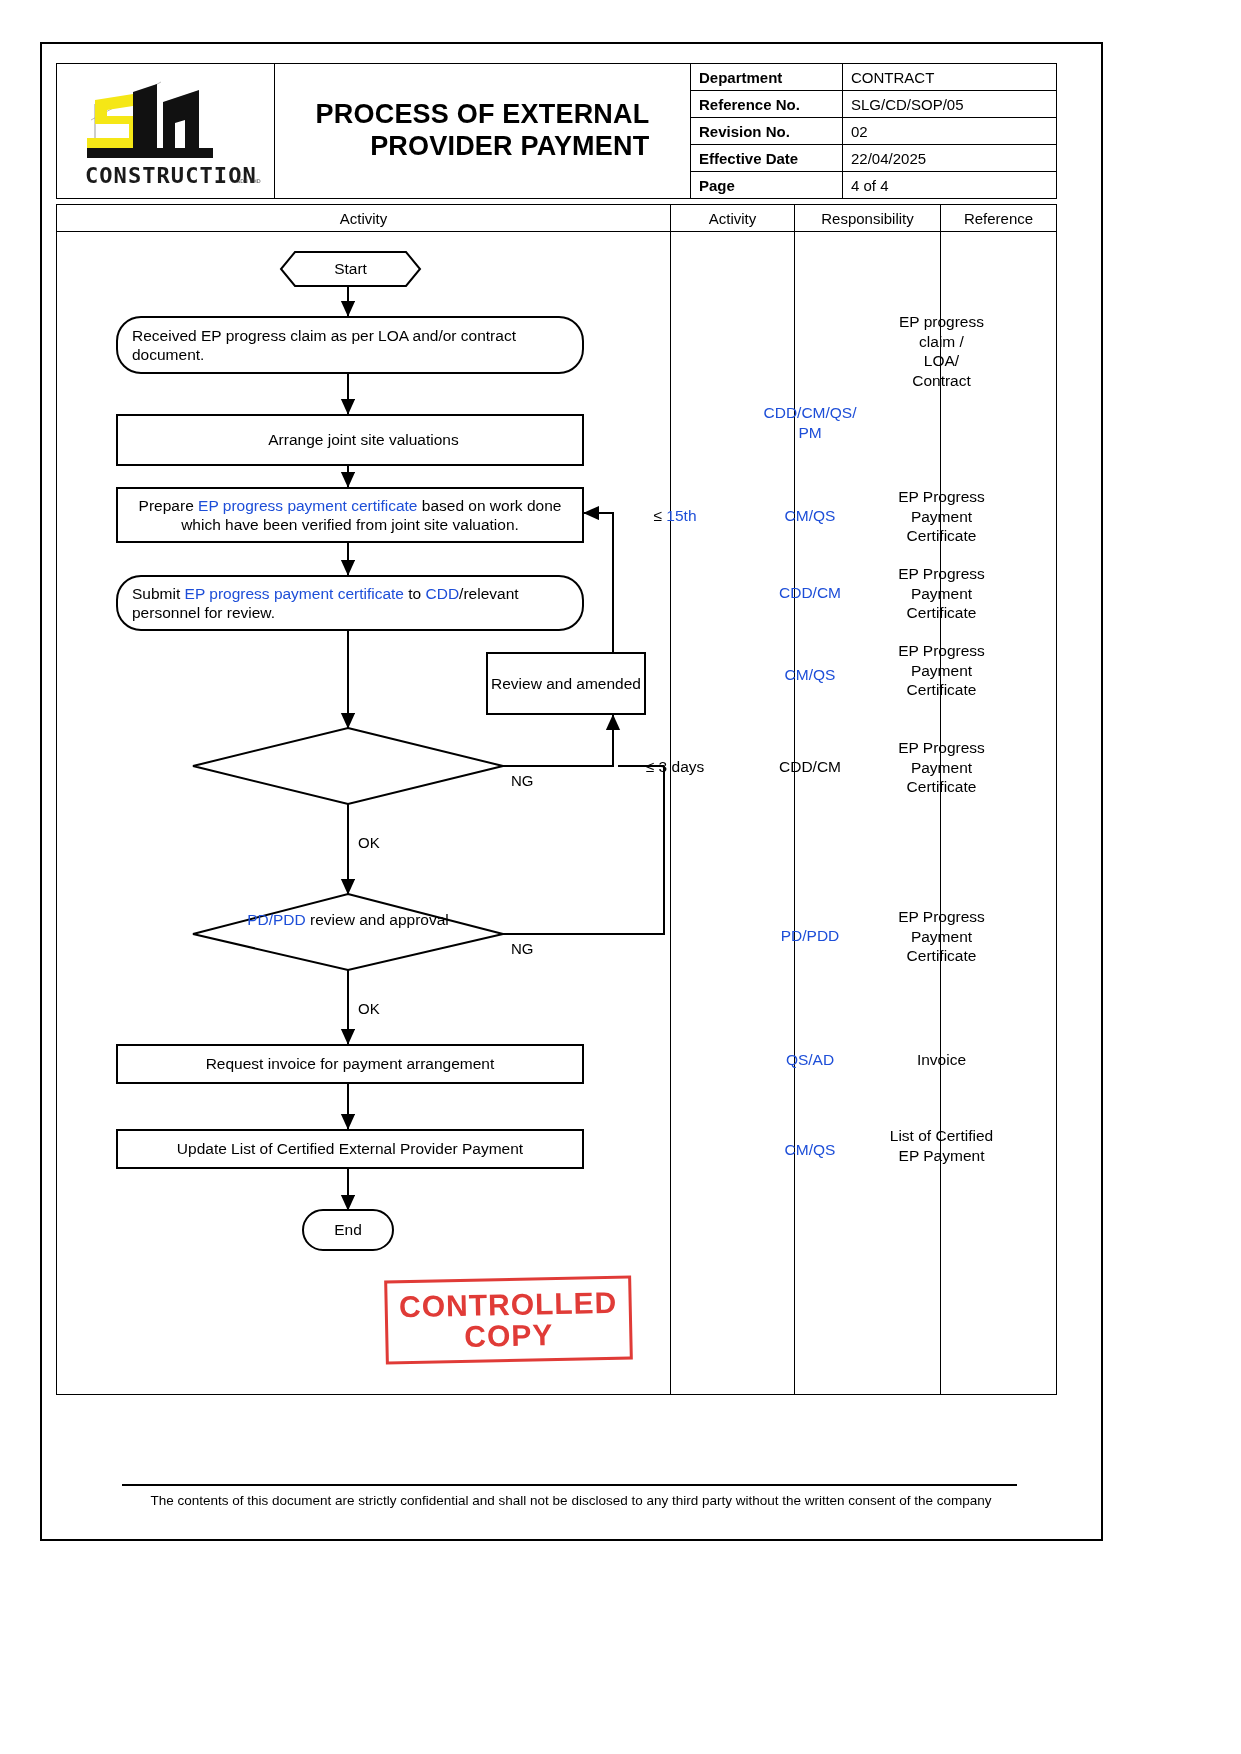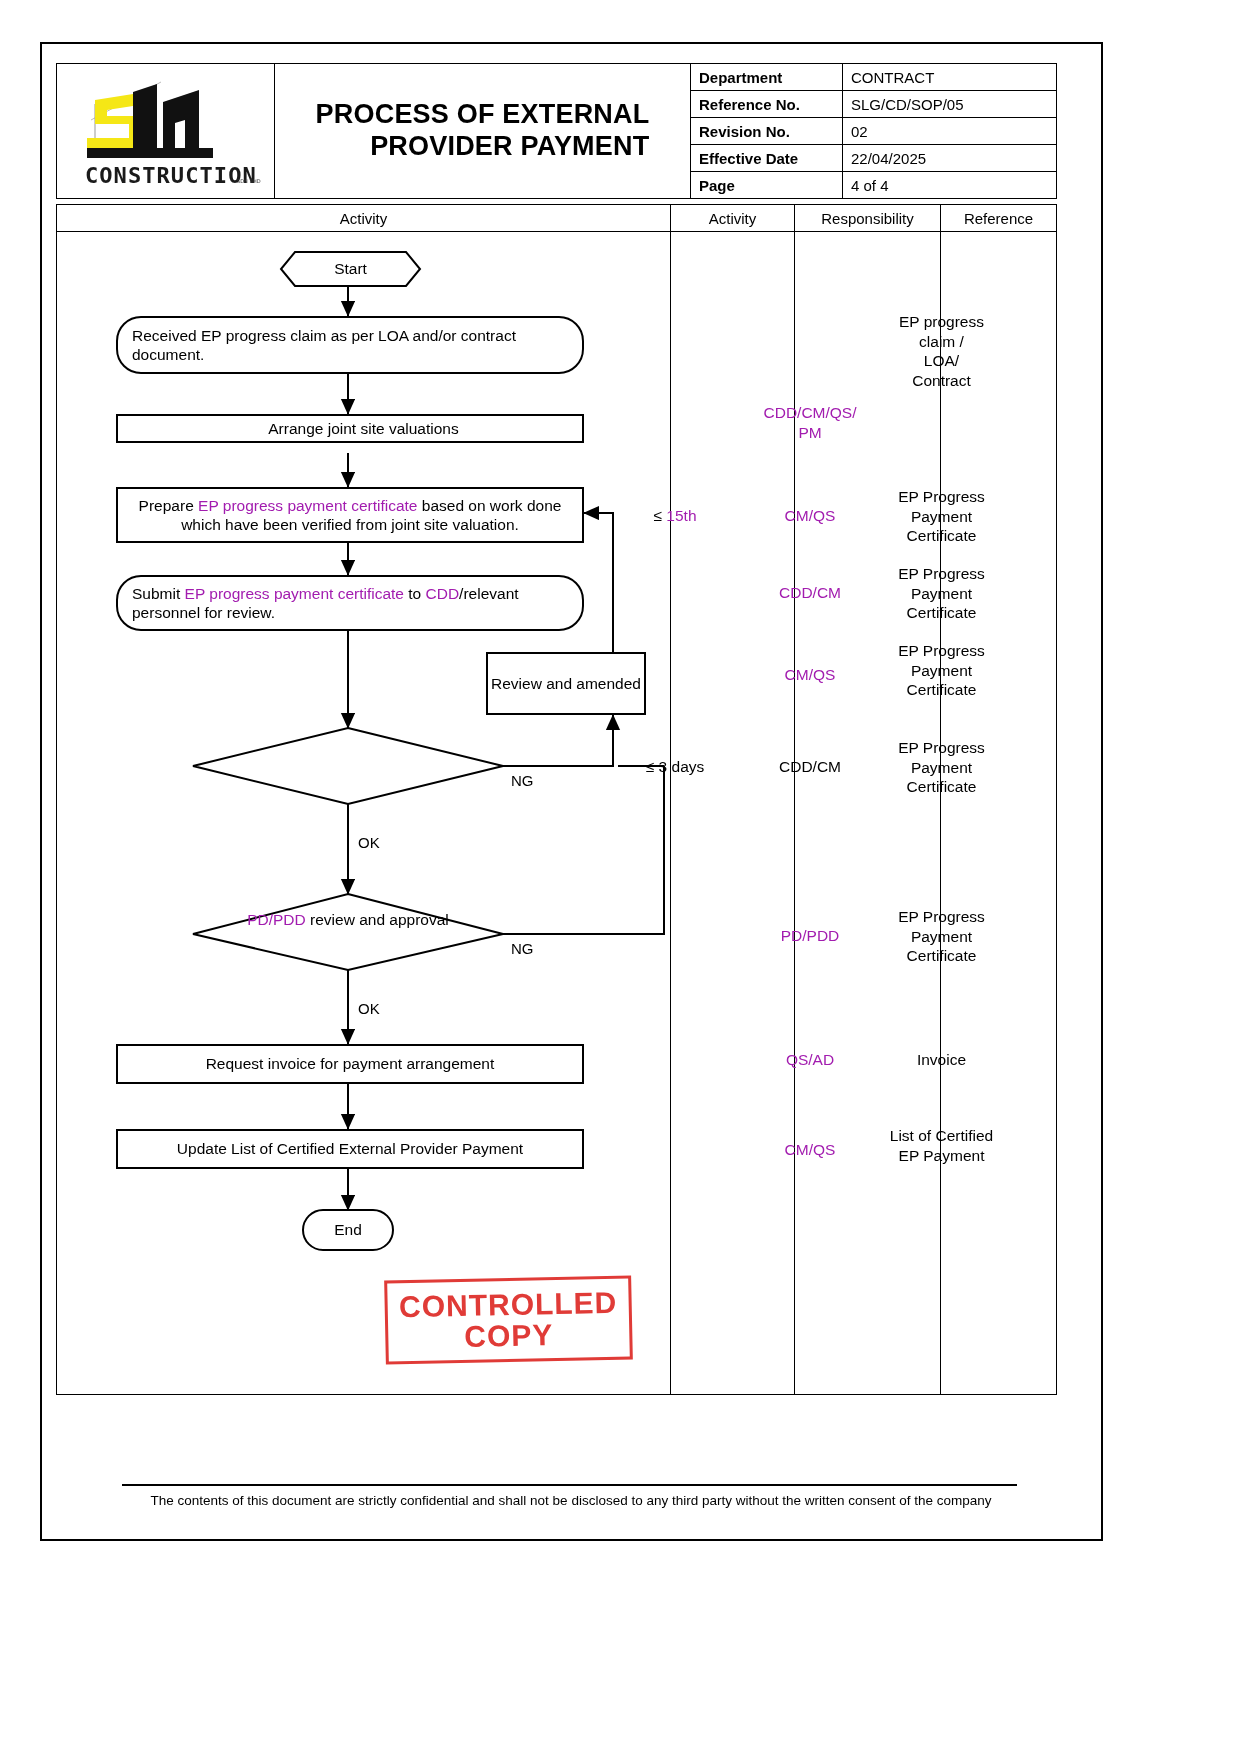--- a/index.html
+++ b/index.html
@@ -154,21 +154,21 @@
     background: #fff;
     box-sizing: border-box;
     font-size: 15.5px;
     line-height: 1.25;
     display: flex;
     align-items: center;
     z-index: 3;
   }
   .node.center { justify-content: center; text-align: center; }
   .node.left { justify-content: flex-start; padding-left: 14px; text-align: left; border-radius: 25px; }
-  .blue { color: #a21caf; }
+  .blue { color: #1d4ed8; }
 
   .terminator {
     position: absolute;
     z-index: 3;
   }
   .term-label {
     position: absolute;
     left: 0; right: 0; top: 0; bottom: 0;
     display: flex; align-items: center; justify-content: center;
     font-size: 15.5px;
@@ -393,21 +393,21 @@
     </svg>
 
     <div class="terminator" style="left:225px; top:20px; width:139px; height:34px;">
       <div class="term-label">Start</div>
     </div>
 
     <div class="node left" style="left:60px; top:84px; width:468px; height:58px;">
       <span>Received EP progress claim as per LOA and/or contract document.</span>
     </div>
 
-    <div class="node center" style="left:60px; top:182px; width:468px; height:29px;padding-left:27px;">
+    <div class="node center" style="left:60px; top:182px; width:468px; height:52px;padding-left:27px;">
       <span>Arrange joint site valuations</span>
     </div>
 
     <div class="node center" style="left:60px; top:255px; width:468px; height:56px;">
       <span>Prepare <span class="blue">EP progress payment certificate</span> based on work done which have been verified from joint site valuation.</span>
     </div>
 
     <div class="node left" style="left:60px; top:343px; width:468px; height:56px;">
       <span>Submit <span class="blue">EP progress payment certificate</span> to <span class="blue">CDD</span>/relevant personnel for review.</span>
     </div>

